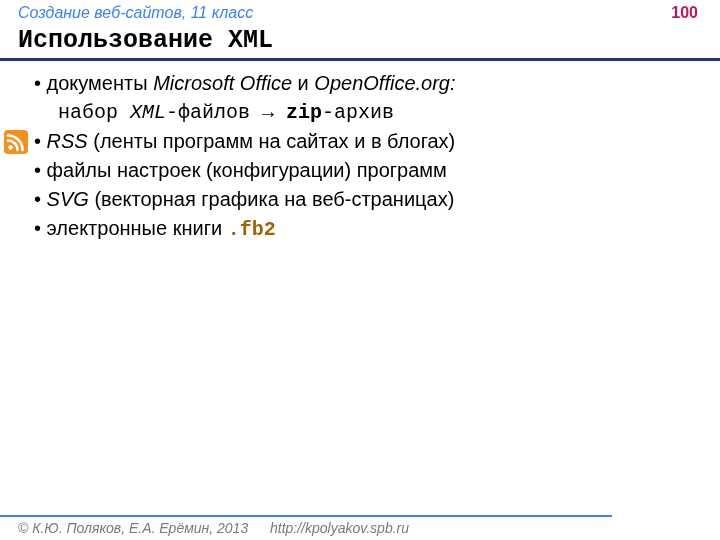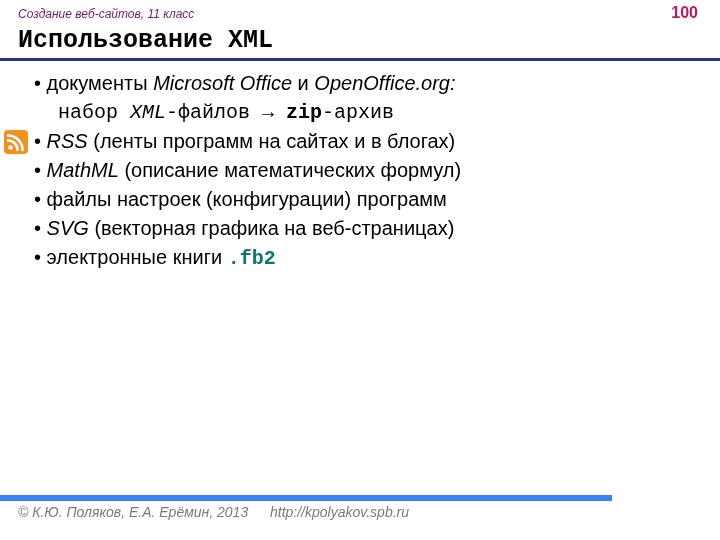--- a/index.html
+++ b/index.html
@@ -17,23 +17,23 @@
       position: relative;
       padding: 0 0 0 0;
     }
     .topbar {
       display: flex;
       justify-content: space-between;
       align-items: baseline;
       padding: 4px 22px 0 18px;
     }
     .course-title {
-      color: #701a75;
+      color: #3b82f6;
       font-style: italic;
-      font-size: 12px;
+      font-size: 16px;
     }
     .page-number {
       color: #be185d;
       font-weight: bold;
       font-size: 16px;
     }
     .heading {
       font-size: 25px;
       font-weight: bold;
       padding: 4px 0 3px 18px;
@@ -59,39 +59,39 @@
       margin-right: 0;
     }
     .subline {
       padding-left: 12px;
       text-indent: 0;
       font-family: Liberation Mono, monospace;
     }
     .italic { font-style: italic; margin-top: 10px; }
     .bold { font-weight: bold; }
     .mono { font-family: "Courier New", Courier, monospace; font-weight: bold; }
-    .green { color: #0f766e; }
+    .green { color: #a16207; }
     .rss-wrap {
       position: relative;
     }
     .rss-icon {
       position: absolute;
       left: -30px;
       top: 3px;
       width: 24px;
       height: 24px;
     }
     .rss-icon svg { display: block; }
     .footer {
       position: absolute;
       left: 0;
       bottom: 0;
       width: 612px;
-      padding: 3px 18px 20px 18px;
-      border-top: 6px solid #3b82f6;
+      padding: 3px 18px 4px 18px;
+      border-top: 2px solid #3b82f6;
       color: #7a7a7a;
       font-style: italic;
       font-size: 14px;
     }
     .footer .sep { display: inline-block; width: 14px; }
   </style>
 </head>
 <body>
 
 <div class="slide">
@@ -116,23 +116,20 @@
           <svg viewBox="0 0 24 24" width="24" height="24">
             <rect x="0" y="0" width="24" height="24" rx="4" fill="#f4901e"></rect>
             <circle cx="6.5" cy="17.5" r="2.3" fill="#fff"></circle>
             <path d="M4 10.5 a9.5 9.5 0 0 1 9.5 9.5" stroke="#fff" stroke-width="2.6" fill="none" stroke-linecap="round"></path>
             <path d="M4 5.5 a14.5 14.5 0 0 1 14.5 14.5" stroke="#fff" stroke-width="2.6" fill="none" stroke-linecap="round"></path>
           </svg>
         </span>
         <span class="italic">RSS</span><span> (ленты программ на сайтах и в блогах)</span>
       </li>
       <li>
-        <span class="italic">MathML</span><span> (описание математических формул)</span>
-      </li>
-      <li>
         <span>файлы настроек (конфигурации) программ</span>
       </li>
       <li>
         <span class="italic">SVG</span><span> (векторная графика на веб-страницах)</span>
       </li>
       <li>
         <span>электронные книги </span><span class="mono green">.fb2</span>
       </li>
     </ul>
   </div>

